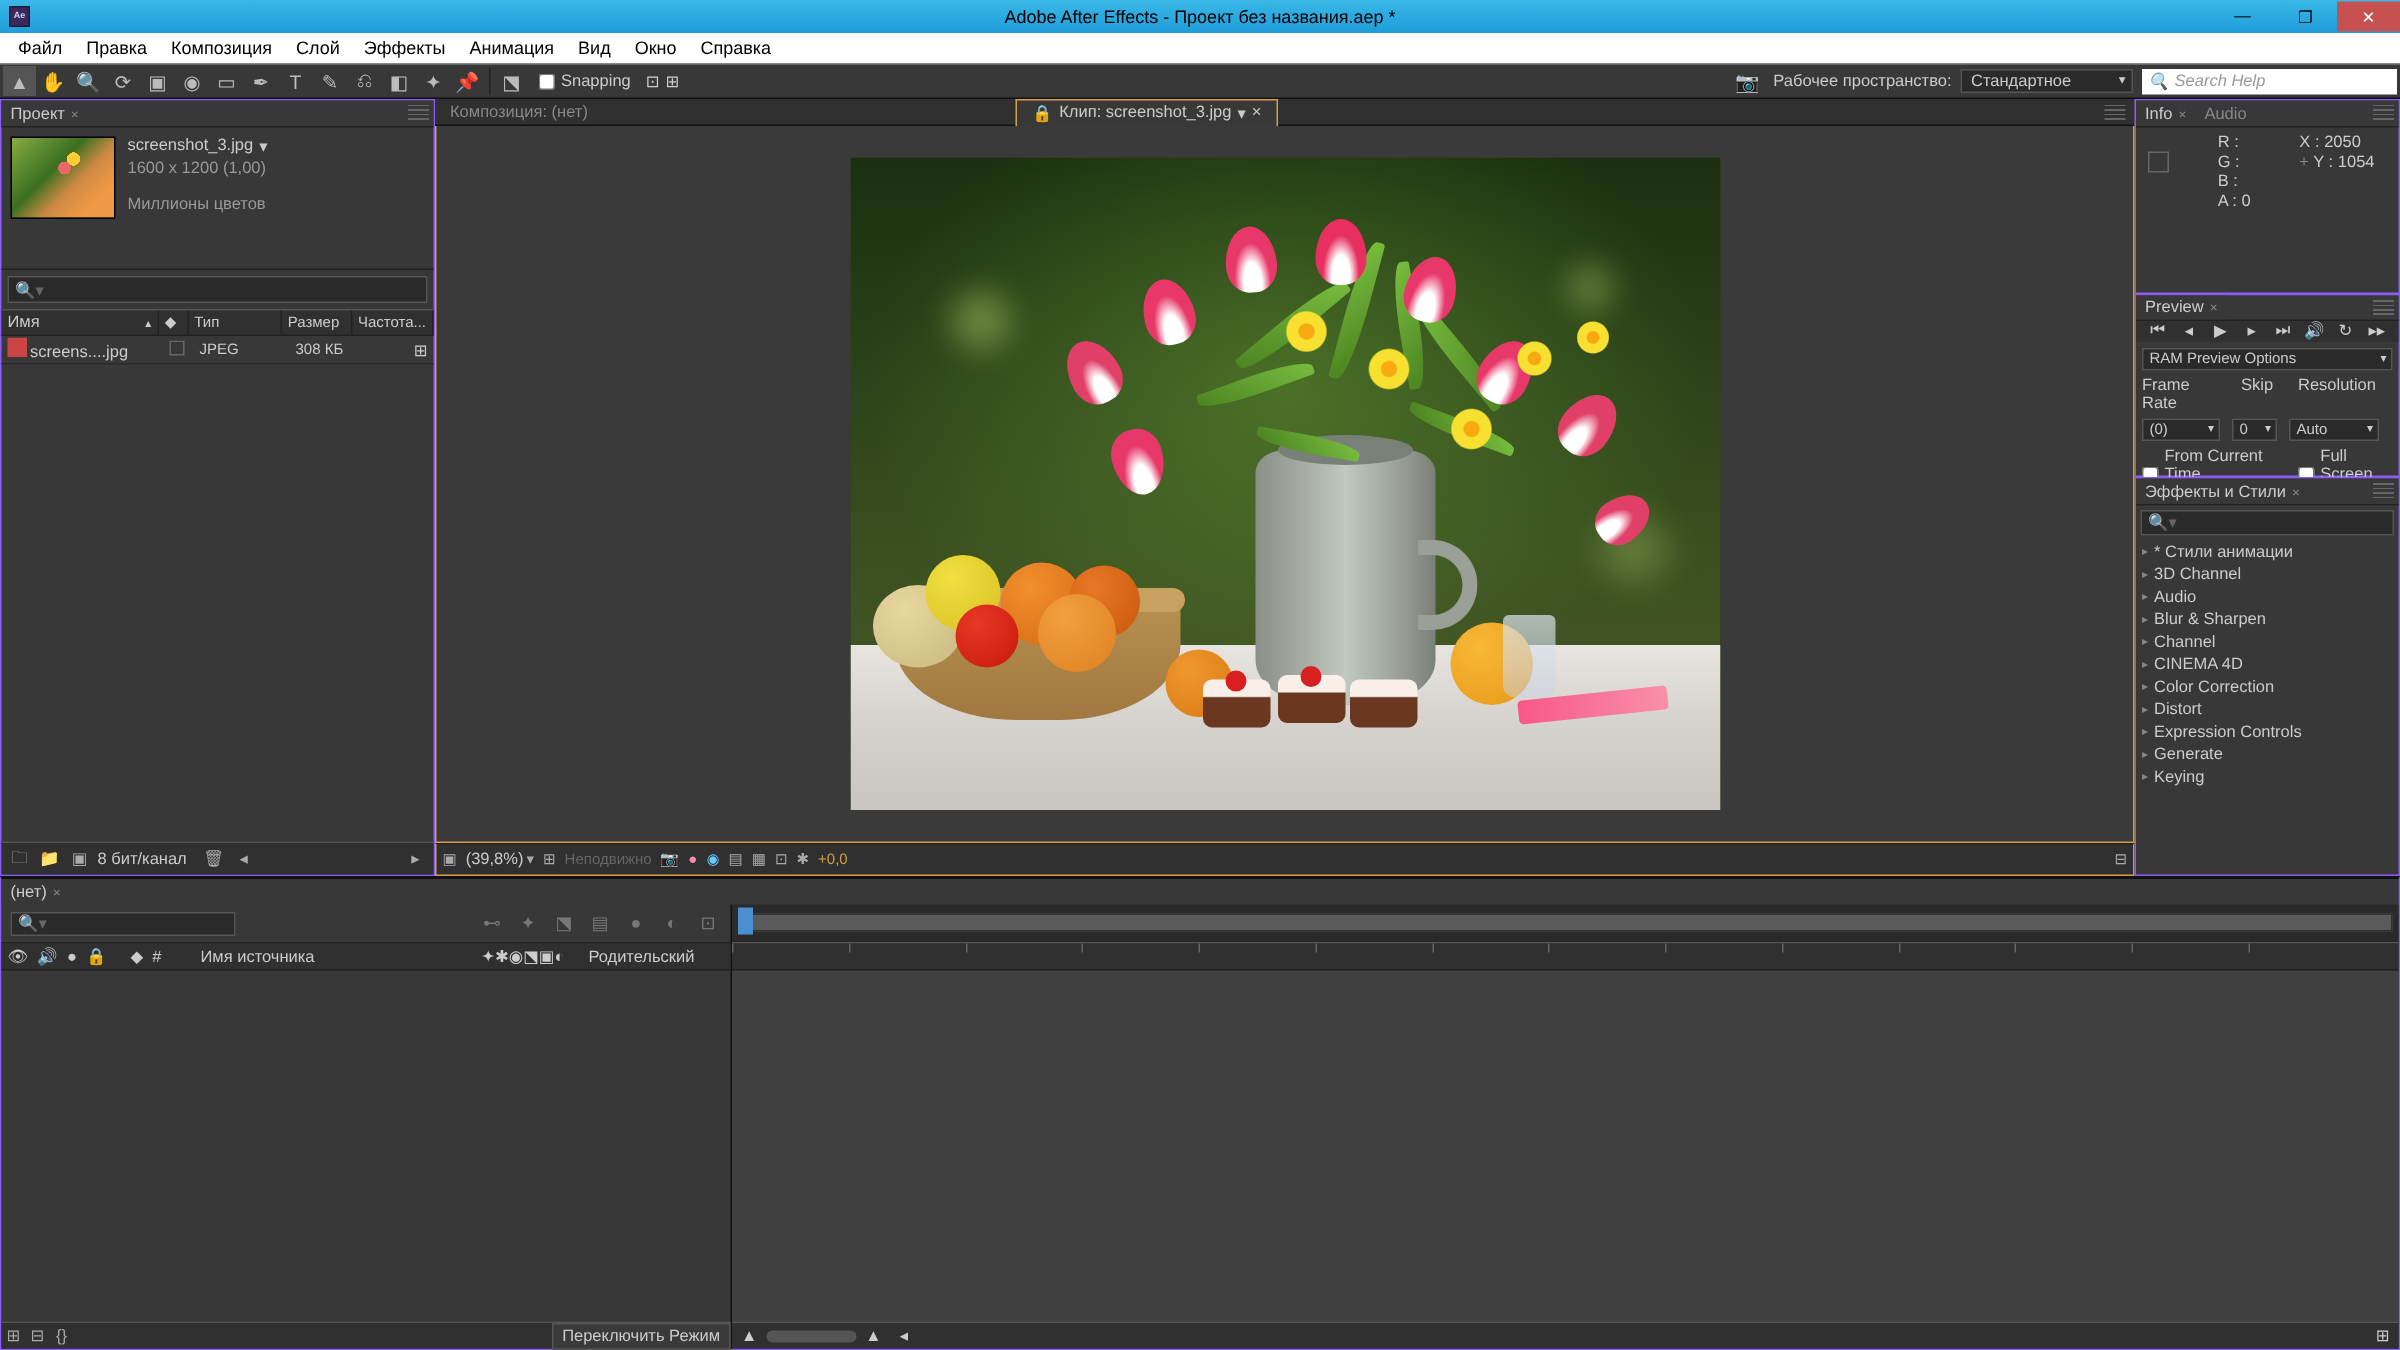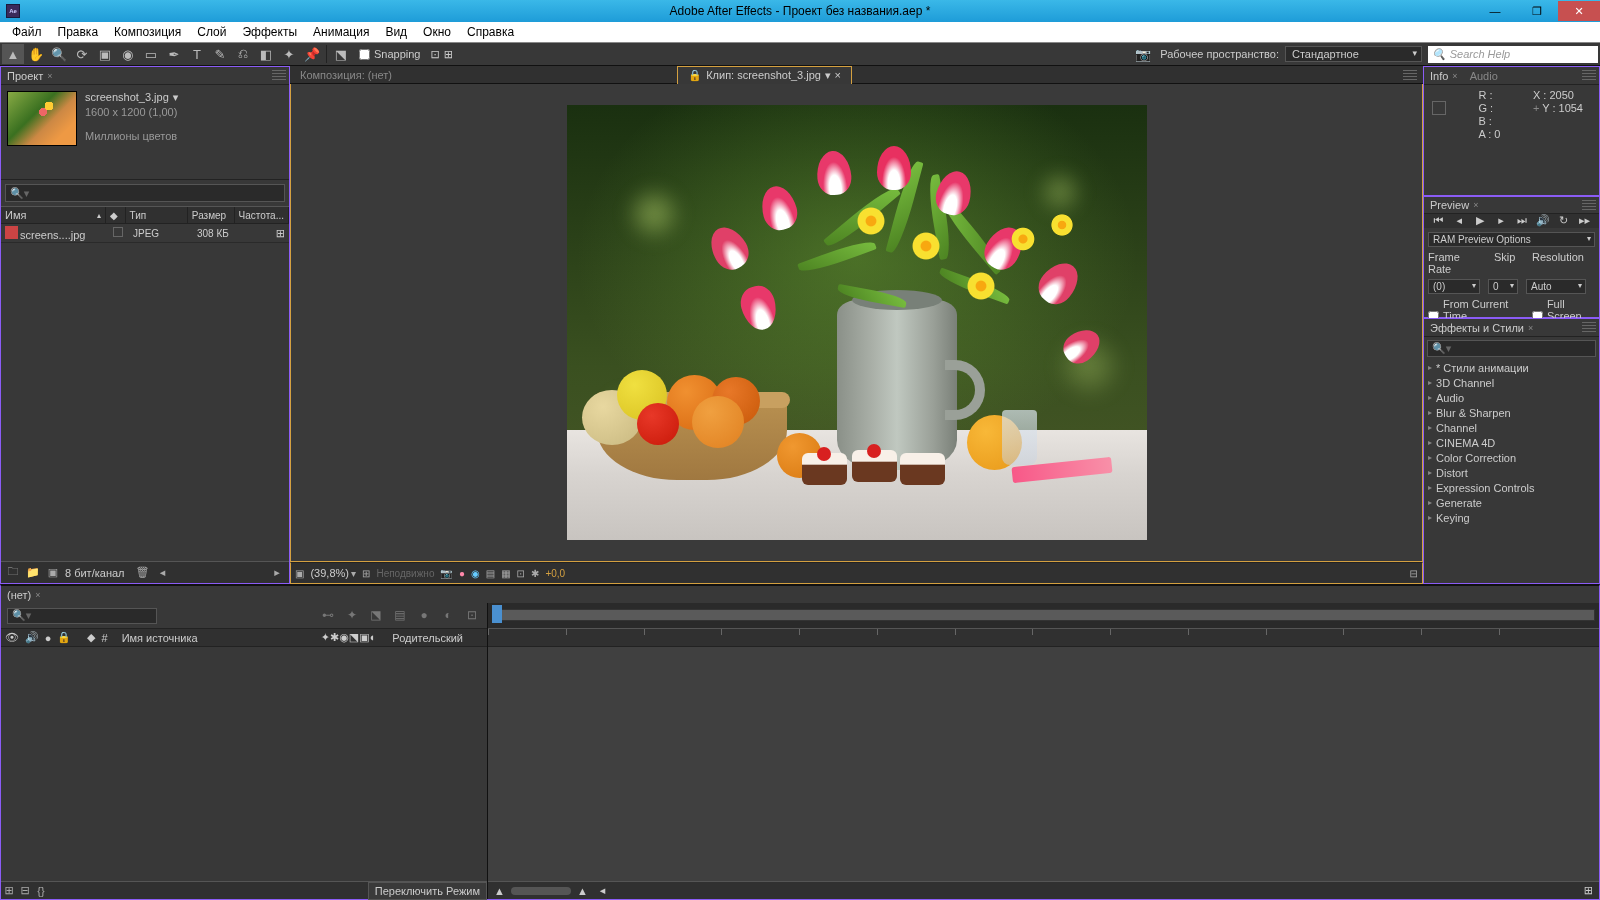--- a/index.html
+++ b/index.html
@@ -187,21 +187,21 @@
   <div class="tool">⬔</div>
   <div class="snap">
     <input type="checkbox" style="">
     <span>Snapping</span>
     <span style="margin-left:6px">⊡</span>
     <span>⊞</span>
   </div>
   <div class="toolbar-right">
     <div class="tool">📷</div>
     <span>Рабочее пространство:</span>
-    <div class="ws-dd" style="width:137px"><span>Стандартное</span></div>
+    <div class="ws-dd" style="width:115px"><span>Стандартное</span></div>
     <div class="search">
       <span class="mag">🔍</span>
       <span>Search Help</span>
     </div>
   </div>
 </div>
 
 <div class="main">
 
   <div class="left panel">
@@ -451,21 +451,21 @@
         <div class="tl-toolbtn">◐</div>
         <div class="tl-toolbtn">⊡</div>
       </div>
       <div class="tl-cols">
         <span>👁</span>
         <span>🔊</span>
         <span>●</span>
         <span>🔒</span>
         <span style="margin-left:10px">◆</span>
         <span>#</span>
-        <span style="margin-left:8px">Имя источника</span>
+        <span style="margin-left:20px">Имя источника</span>
         <span style="margin-left:auto">✦✱◉⬔▣◐</span>
         <span style="margin-left:10px;margin-right:20px">Родительский</span>
       </div>
       <div style="flex:1"></div>
       <div class="tl-foot">
         <div class="ficon2">⊞</div>
         <div class="ficon2">⊟</div>
         <div class="ficon2">{}</div>
         <div style="flex:1"></div>
         <div class="tname" style="border:1px solid #555;background:#3a3a3a">Переключить Режим</div>

